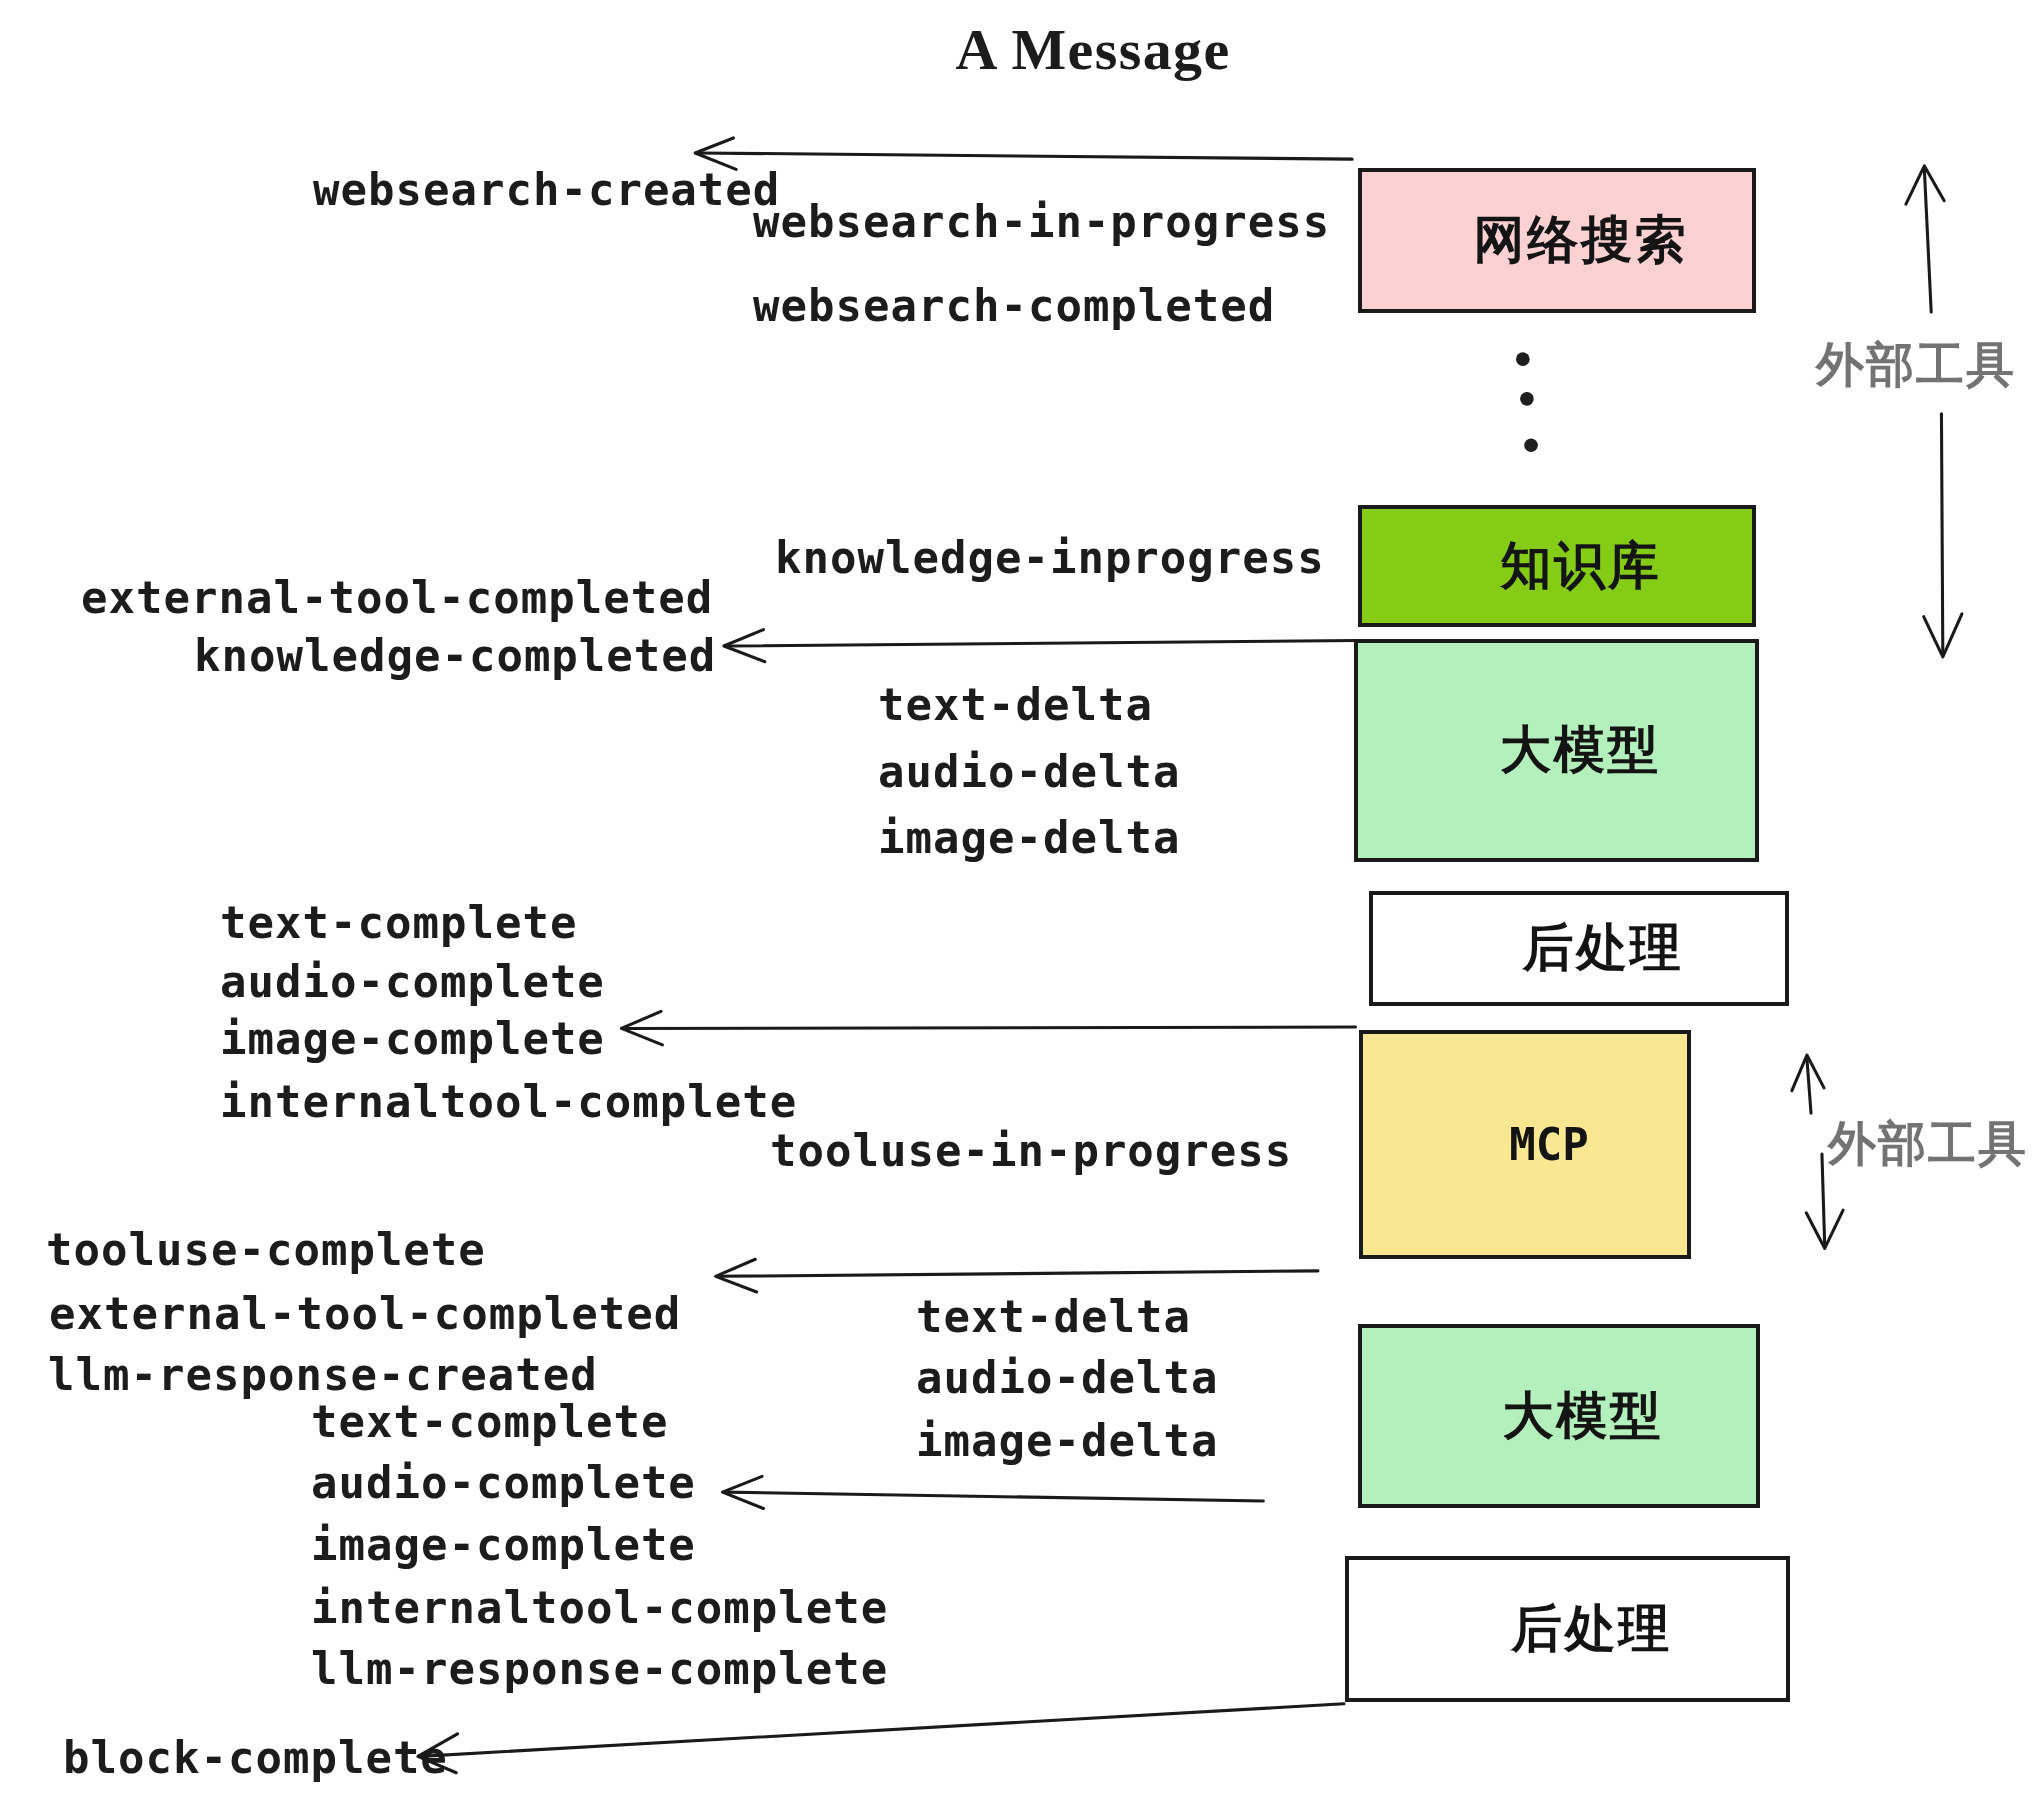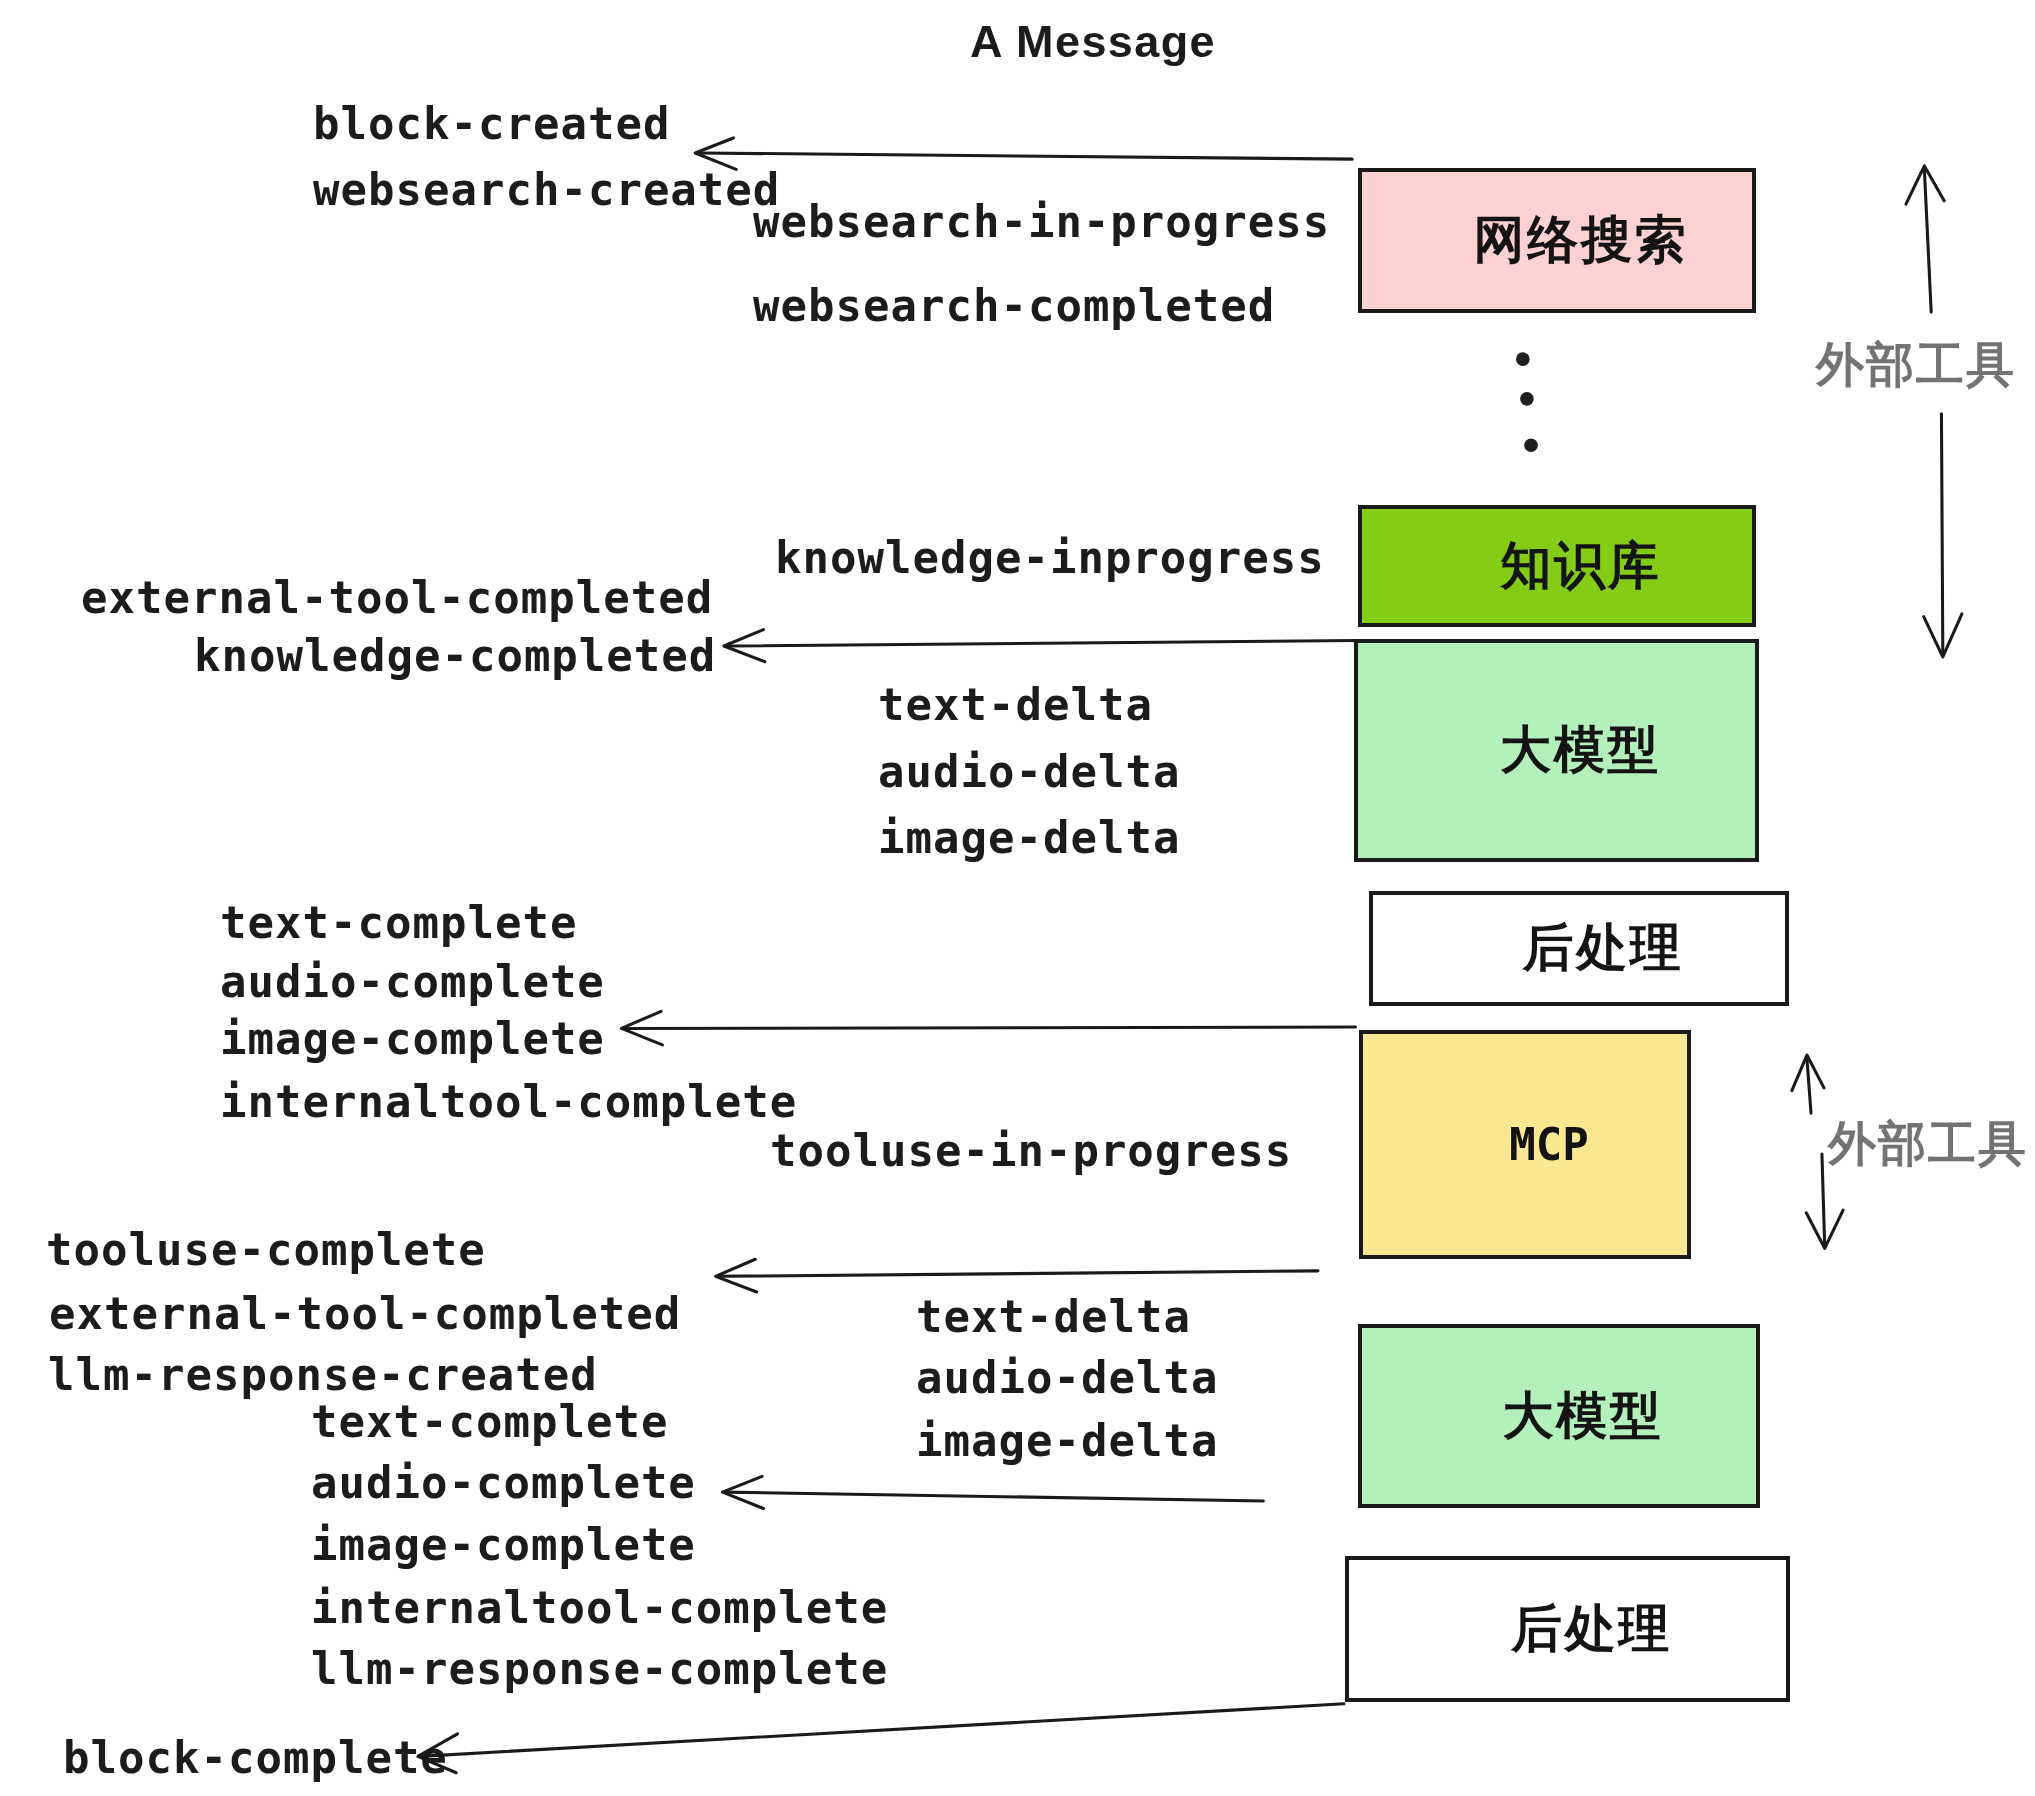--- a/index.html
+++ b/index.html
@@ -19,22 +19,22 @@
     letter-spacing: 1px;
     color: #1c1c1c;
     white-space: nowrap;
     line-height: 1.05;
   }
   .title {
     position: absolute;
     left: 1093px;
     top: 16.4px;
     transform: translateX(-50%);
-    font-family: Liberation Sans, sans-serif;
-    font-size: 45px;
+    font-family: Liberation Serif, serif;
+    font-size: 58px;
     font-weight: 700;
     letter-spacing: 1.4px;
     color: #1c1c1c;
     white-space: nowrap;
   }
   .box {
     position: absolute;
     box-sizing: border-box;
     border: 4.1px solid #1a1a1a;
     display: flex;
@@ -73,21 +73,20 @@
     pointer-events: none;
   }
 </style>
 </head>
 <body>
 
 <div id="canvas">
 
   <div class="title">A Message</div>
 
-  <div class="evt" style="left:313px;  top:101px;">block-created</div>
   <div class="evt" style="left:313px;  top:167px;">websearch-created</div>
   <div class="evt" style="left:753px; top:199px;">websearch-in-progress</div>
   <div class="evt" style="left:753px; top:283px;">websearch-completed</div>
   <div class="evt" style="left:775px; top:535px;">knowledge-inprogress</div>
   <div class="evt" style="left:81px;  top:575px;">external-tool-completed</div>
   <div class="evt" style="left:194px;  top:633px;">knowledge-completed</div>
   <div class="evt" style="left:878px; top:682px;">text-delta</div>
   <div class="evt" style="left:878px; top:749px;">audio-delta</div>
   <div class="evt" style="left:878px; top:815px;">image-delta</div>
   <div class="evt" style="left:220px;  top:900px;">text-complete</div>

